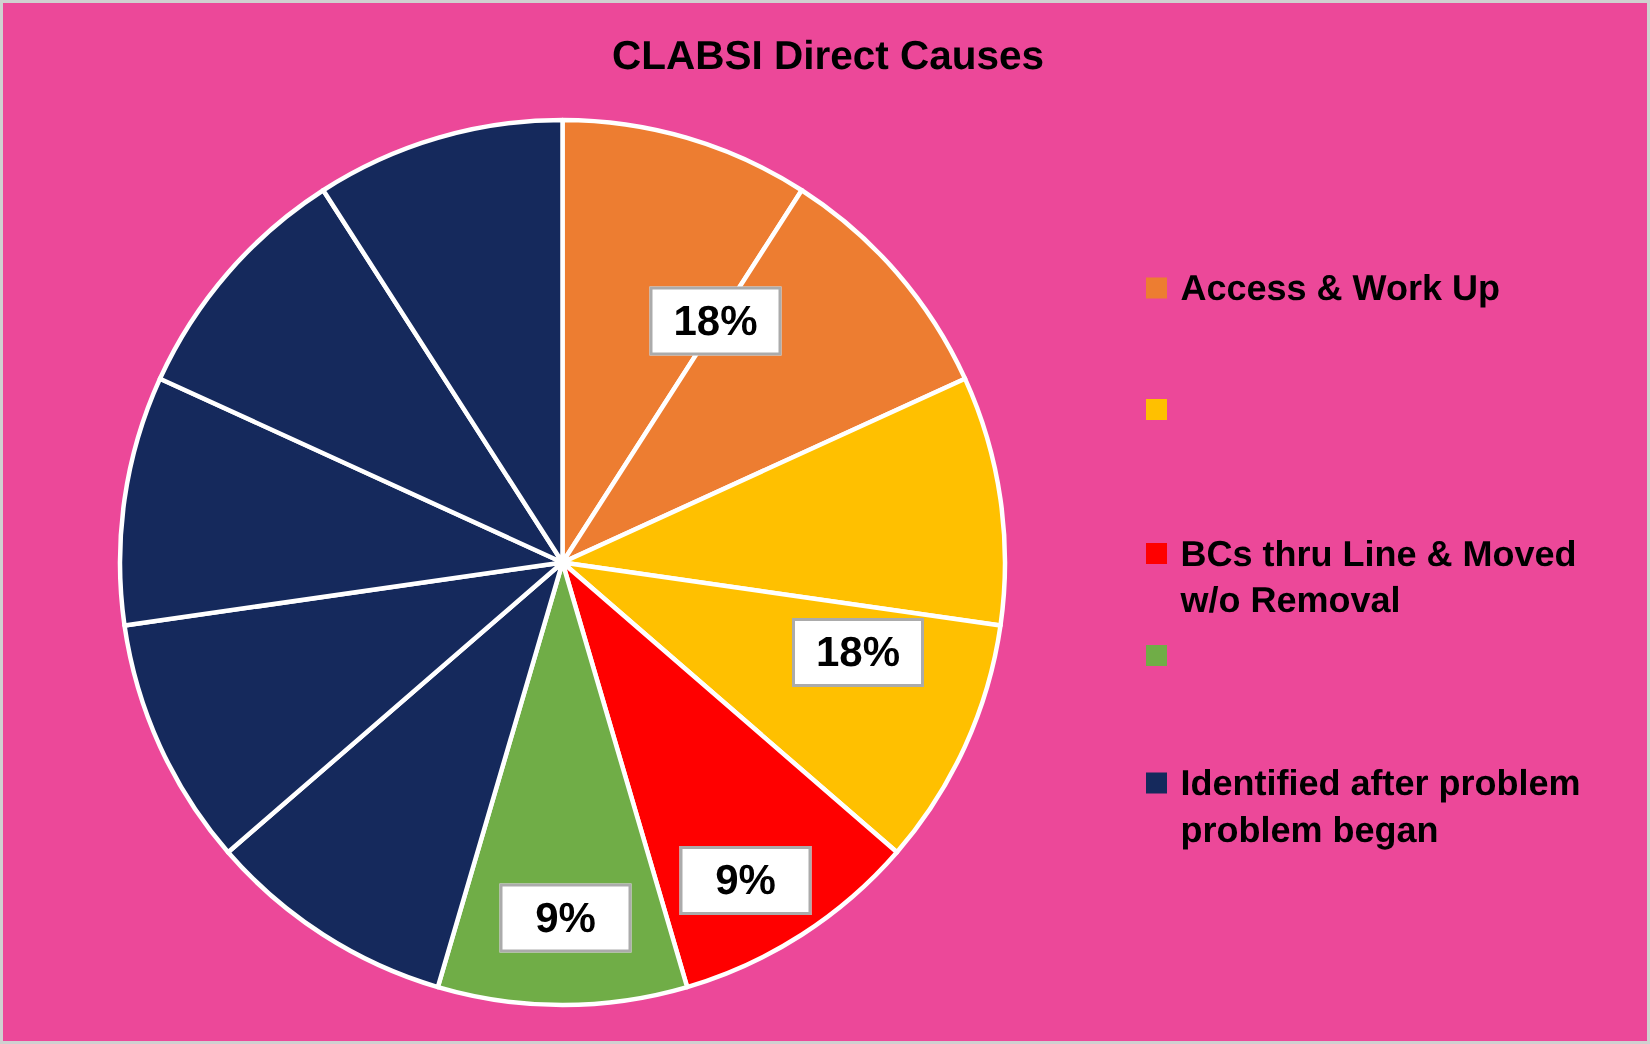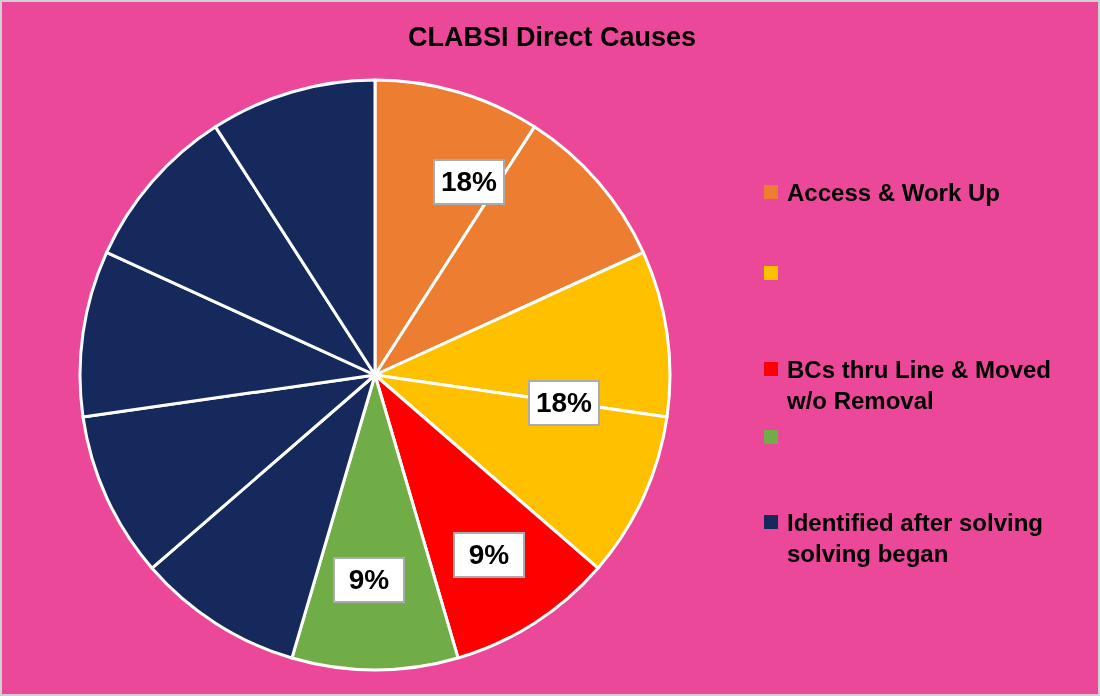--- a/index.html
+++ b/index.html
@@ -28,30 +28,31 @@
   }
 
   #pie-svg {
     position: absolute;
     left: 0;
     top: 0;
   }
 
   .data-label {
     position: absolute;
-    width: 72px;
+    width: 88px;
     height: 46px;
     background: #ffffff;
     border: 2px solid #ababab;
     display: flex;
     align-items: center;
     justify-content: center;
     font-size: 28px;
     font-weight: bold;
     color: #000000;
+    margin-top: 32px;
   }
 
   .legend {
     position: absolute;
     left: 762px;
     top: 0;
     width: 330px;
   }
 
   .legend-item {
@@ -115,17 +116,17 @@
       </div>
       <div class="legend-item" style="top: 340px; margin-top: 12px;">
         <span class="legend-swatch" style="background: rgb(255, 0, 0);"></span>
         <span class="legend-label">BCs thru Line &amp; Moved w/o Removal</span>
       </div>
       <div class="legend-item" style="top: 420px;">
         <span class="legend-swatch" style="background: rgb(112, 173, 71);"></span>
       </div>
       <div class="legend-item" style="top: 505px;">
         <span class="legend-swatch" style="background: rgb(21, 41, 92);"></span>
-        <span class="legend-label">Identified after solving solving began</span>
+        <span class="legend-label">Identified after problem problem began</span>
       </div>
     </div>
 
 </div>
 
 </body></html>

